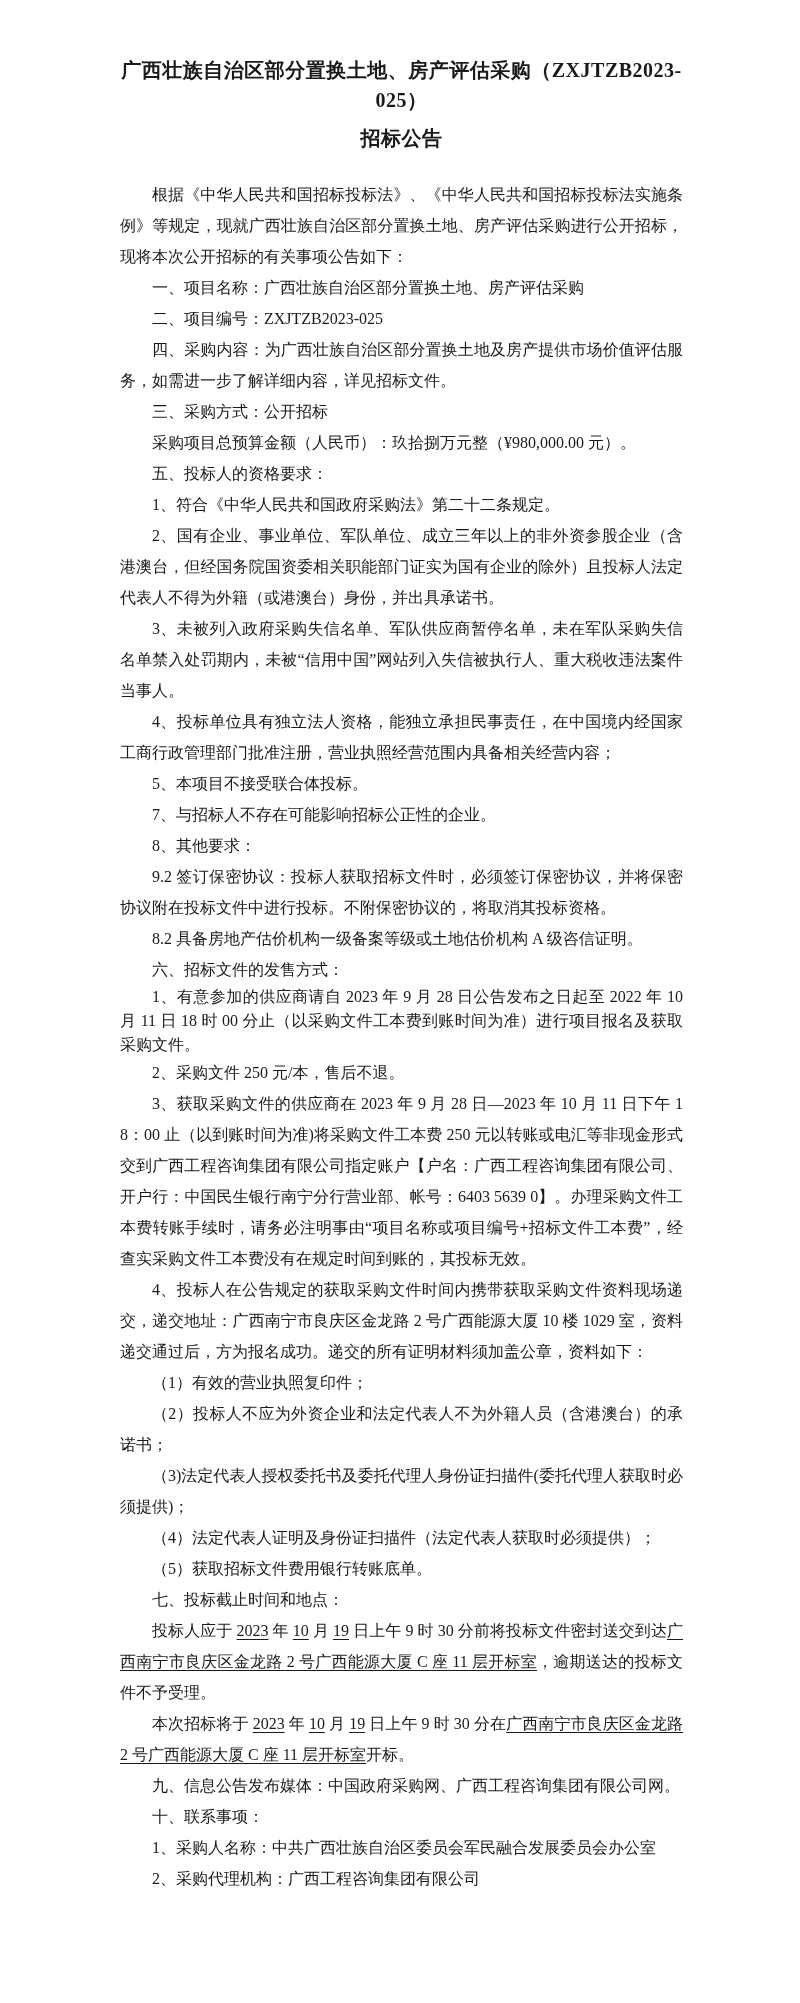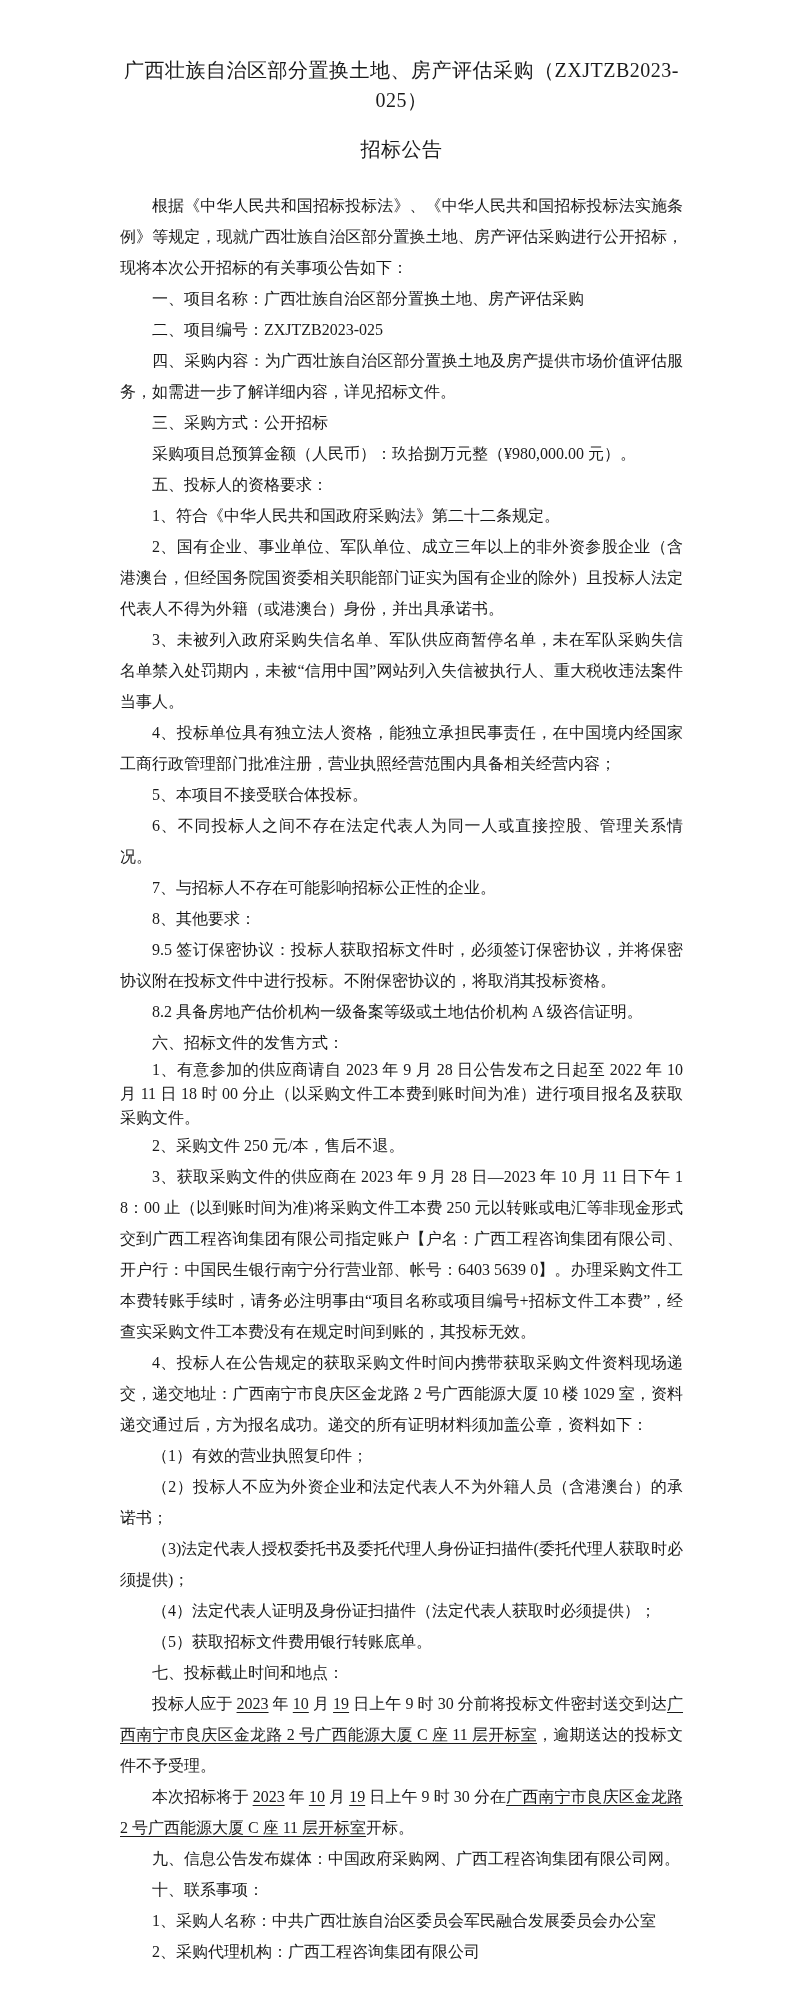--- a/index.html
+++ b/index.html
@@ -11,25 +11,25 @@
     box-sizing: border-box;
     background: #ffffff;
     padding: 55px 117px 60px 120px;
     color: #1a1a1a;
     font-family: "Liberation Serif", "DejaVu Serif", serif;
   }
   .doc-title {
     margin: 0;
     text-align: center;
     font-size: 20px;
-    font-weight: normal;
+    font-weight: bold;
     line-height: 30px;
     letter-spacing: 0.5px;
   }
-  .doc-title.line2 { margin-top: 19px; }
+  .doc-title.line2 { margin-top: 8px; }
   .doc-body { margin-top: 26px; }
   .para {
     margin: 0;
     font-size: 16px;
     line-height: 31px;
     text-align: justify;
     text-indent: 2em;
     word-break: break-all;
   }
   .para.body-tight { line-height: 24px; }
@@ -48,24 +48,23 @@
       <p class="para body">二、项目编号：ZXJTZB2023-025</p>
       <p class="para body">四、采购内容：为广西壮族自治区部分置换土地及房产提供市场价值评估服务，如需进一步了解详细内容，详见招标文件。</p>
       <p class="para body">三、采购方式：公开招标</p>
       <p class="para body">采购项目总预算金额（人民币）：玖拾捌万元整（¥980,000.00 元）。</p>
       <p class="para body">五、投标人的资格要求：</p>
       <p class="para body">1、符合《中华人民共和国政府采购法》第二十二条规定。</p>
       <p class="para body">2、国有企业、事业单位、军队单位、成立三年以上的非外资参股企业（含港澳台，但经国务院国资委相关职能部门证实为国有企业的除外）且投标人法定代表人不得为外籍（或港澳台）身份，并出具承诺书。</p>
       <p class="para body">3、未被列入政府采购失信名单、军队供应商暂停名单，未在军队采购失信名单禁入处罚期内，未被“信用中国”网站列入失信被执行人、重大税收违法案件当事人。</p>
       <p class="para body">4、投标单位具有独立法人资格，能独立承担民事责任，在中国境内经国家工商行政管理部门批准注册，营业执照经营范围内具备相关经营内容；</p>
       <p class="para body">5、本项目不接受联合体投标。</p>
-      <p class="para body">6、不同投标人之间不存在法定代表人为同一人或直接控股、管理关系情况。</p>
       <p class="para body">7、与招标人不存在可能影响招标公正性的企业。</p>
       <p class="para body">8、其他要求：</p>
-      <p class="para body">9.5 签订保密协议：投标人获取招标文件时，必须签订保密协议，并将保密协议附在投标文件中进行投标。不附保密协议的，将取消其投标资格。</p>
+      <p class="para body">9.2 签订保密协议：投标人获取招标文件时，必须签订保密协议，并将保密协议附在投标文件中进行投标。不附保密协议的，将取消其投标资格。</p>
       <p class="para body">8.2 具备房地产估价机构一级备案等级或土地估价机构 A 级咨信证明。</p>
       <p class="para body">六、招标文件的发售方式：</p>
       <p class="para body-tight">1、有意参加的供应商请自 2023 年 9 月 28 日公告发布之日起至 2022 年 10 月 11 日 18 时 00 分止（以采购文件工本费到账时间为准）进行项目报名及获取采购文件。</p>
       <p class="para body">2、采购文件 250 元/本，售后不退。</p>
       <p class="para body">3、获取采购文件的供应商在 2023 年 9 月 28 日—2023 年 10 月 11 日下午 18：00 止（以到账时间为准)将采购文件工本费 250 元以转账或电汇等非现金形式交到广西工程咨询集团有限公司指定账户【户名：广西工程咨询集团有限公司、开户行：中国民生银行南宁分行营业部、帐号：6403 5639 0】。办理采购文件工本费转账手续时，请务必注明事由“项目名称或项目编号+招标文件工本费”，经查实采购文件工本费没有在规定时间到账的，其投标无效。</p>
       <p class="para body">4、投标人在公告规定的获取采购文件时间内携带获取采购文件资料现场递交，递交地址：广西南宁市良庆区金龙路 2 号广西能源大厦 10 楼 1029 室，资料递交通过后，方为报名成功。递交的所有证明材料须加盖公章，资料如下：</p>
       <p class="para body">（1）有效的营业执照复印件；</p>
       <p class="para body">（2）投标人不应为外资企业和法定代表人不为外籍人员（含港澳台）的承诺书；</p>
       <p class="para body">（3)法定代表人授权委托书及委托代理人身份证扫描件(委托代理人获取时必须提供)；</p>
       <p class="para body">（4）法定代表人证明及身份证扫描件（法定代表人获取时必须提供）；</p>

